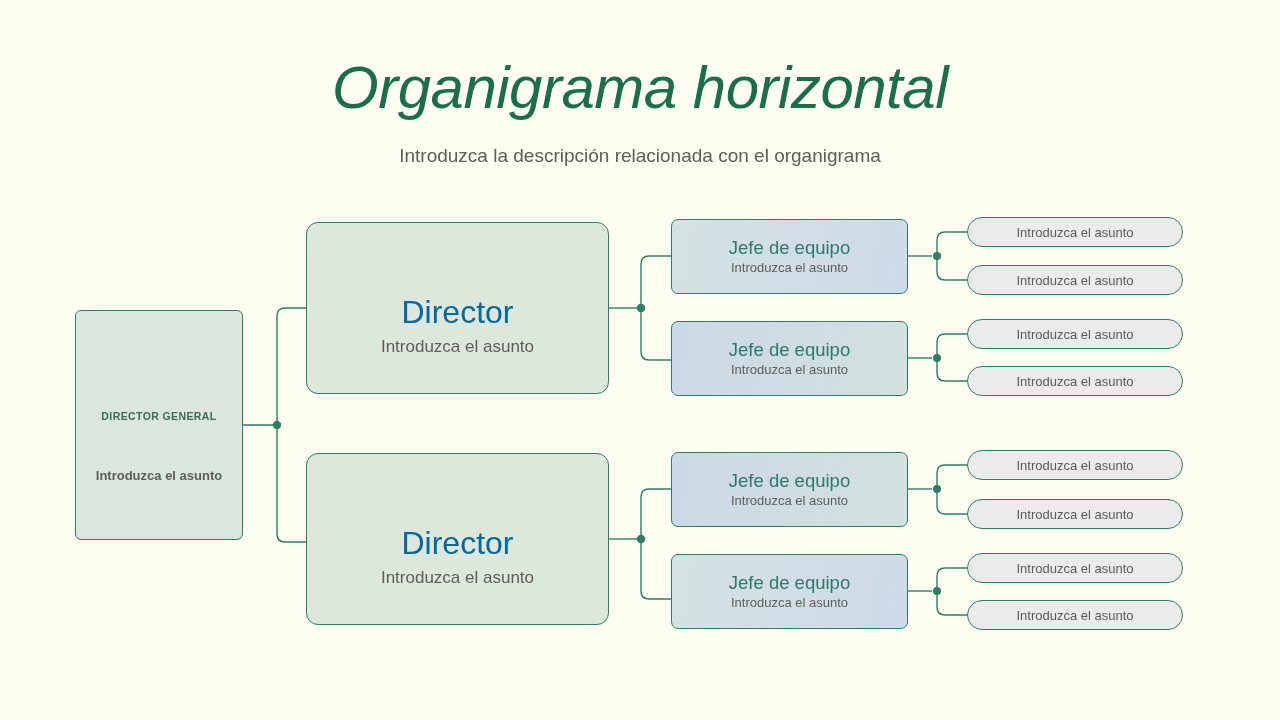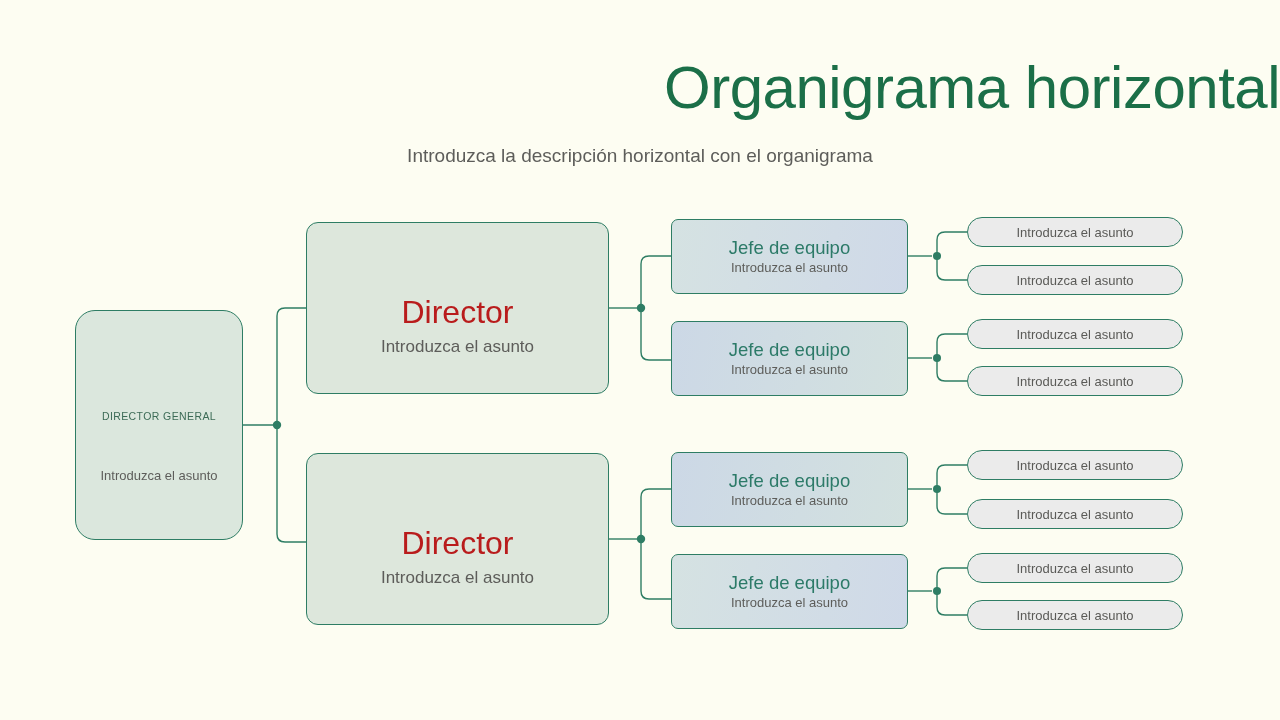--- a/index.html
+++ b/index.html
@@ -8,64 +8,66 @@
     background:#fdfdf2;
     font-family:"Liberation Sans","DejaVu Sans",sans-serif;
     overflow:hidden;
     position:relative;
   }
   #stage{position:absolute;inset:0;width:1280px;height:720px;}
 
   
   #title{
     position:absolute;left:0;top:58px;width:1280px;
-    text-align:right;
+    text-align:center;
     font-size:60px;font-weight:400;
     color:#1b6f48;
     letter-spacing:-0.5px;
     line-height:1;
+    font-style:italic;
   }
   #subtitle{
     position:absolute;left:0;top:145px;width:1280px;
     text-align:center;
     font-size:19px;font-weight:400;
     color:#5d5d5a;
   }
 
   
   #wires{position:absolute;left:0;top:0;width:1280px;height:720px;pointer-events:none;}
 
   
   .node{position:absolute;box-sizing:border-box;display:flex;flex-direction:column;
         align-items:center;justify-content:center;}
 
   
   .root{
     left:75px;top:310px;width:168px;height:230px;
     background:#dbe7dd;
     border:1.4px solid #2e7d64;
-    border-radius:20px;
+    border-radius:6px;
+    font-weight:bold;
   }
   .root .ttl{
     font-size:10.5px;color:#3c6b56;letter-spacing:0.4px;
     position:absolute;top:99px;left:0;width:100%;text-align:center;
   }
   .root .sub{
     font-size:13px;color:#5d5d5a;
     position:absolute;top:157px;left:0;width:100%;text-align:center;
   }
 
   
   .director{
     width:303px;height:172px;
     background:#dde7dc;
     border:1.4px solid #2e7d64;
     border-radius:12px;
   }
-  .director .ttl{font-size:32px;color:#b91c1c;line-height:1;margin-bottom:10px;margin-top:35px;}
+  .director .ttl{font-size:32px;color:#0369a1;line-height:1;margin-bottom:10px;margin-top:35px;}
   .director .sub{font-size:17px;color:#5d5d5a;line-height:1;}
 
   
   .jefe{
     width:237px;height:75px;
     border:1.4px solid #2e7d64;
     border-radius:7px;
     text-align:right;
   }
   .jefe.g-blue{background:linear-gradient(100deg,#d5e2e2 0%,#cfd9e8 100%);}
@@ -81,21 +83,21 @@
     border-radius:16px;
   }
   .pill .sub{font-size:13px;color:#5a5a57;line-height:1;}
 </style>
 </head>
 <body>
 
 <div id="stage">
 
   <div id="title">Organigrama horizontal</div>
-  <div id="subtitle">Introduzca la descripción horizontal con el organigrama</div>
+  <div id="subtitle">Introduzca la descripción relacionada con el organigrama</div>
 
   <svg id="wires" viewBox="0 0 1280 720" width="1280" height="720">
     <g fill="none" stroke="#2e7d64" stroke-width="1.4">
 
       <path d="M243,425 L277,425"></path>
 
       <path d="M306,308 L285,308 Q277,308 277,316 L277,534 Q277,542 285,542 L306,542"></path>
 
       <path d="M609,308 L641,308"></path>
       <path d="M671,256 L649,256 Q641,256 641,264 L641,352 Q641,360 649,360 L671,360"></path>

